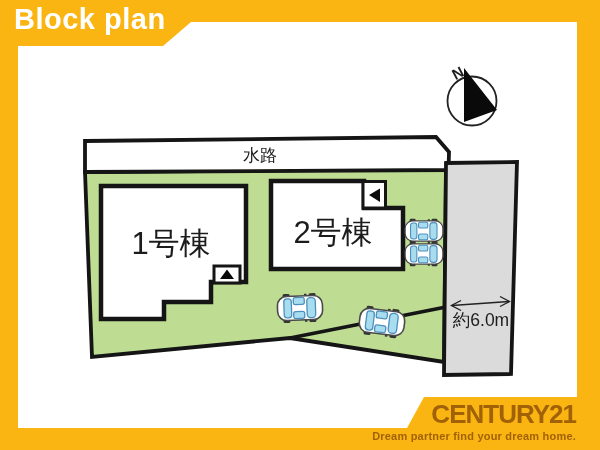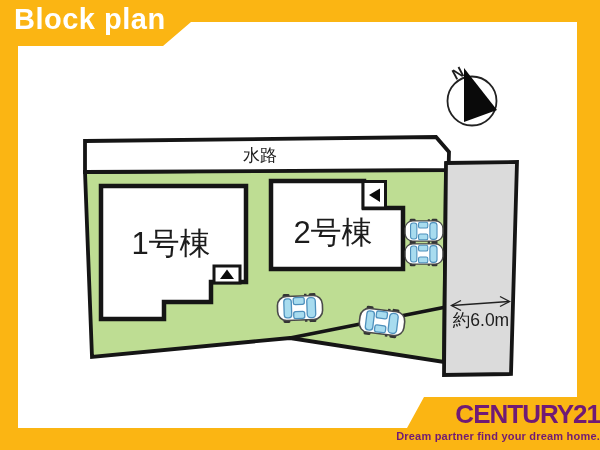--- a/index.html
+++ b/index.html
@@ -28,21 +28,21 @@
     position:absolute;left:14px;top:3px;color:#fff;
     font-size:29px;font-weight:bold;letter-spacing:0.5px;white-space:nowrap;
   }
   .footer-band{
     position:absolute;left:0;top:397px;width:600px;height:53px;z-index:3;
     background:var(--accent-yellow);
     -webkit-clip-path:polygon(0 31px,407px 31px,424px 0,600px 0,600px 53px,0 53px);
     clip-path:polygon(0 31px,407px 31px,424px 0,600px 0,600px 53px,0 53px);
   }
   .footer-logo{
-    position:absolute;right:0;top:402px;z-index:4;text-align:right;color:#701a75;margin-left:48px;
+    position:absolute;right:24px;top:402px;z-index:4;text-align:right;color:#a16207;margin-left:48px;
   }
   .brand{font-size:26px;font-weight:bold;line-height:25px;letter-spacing:-1px;white-space:nowrap;}
   .tagline{font-size:11px;font-weight:bold;margin-top:3px;letter-spacing:0.2px;white-space:nowrap;}
   
   .plan-svg{position:absolute;left:0;top:0;z-index:1;}
   .outl{stroke:var(--outline-black);stroke-linejoin:miter;}
   .water-band{fill:#ffffff;stroke-width:3.8;}
   .site-area{fill:var(--site-green);stroke-width:3.8;}
   .road-area{fill:var(--road-gray);stroke-width:3.8;}
   .divider{stroke:var(--outline-black);stroke-width:3.8;}

